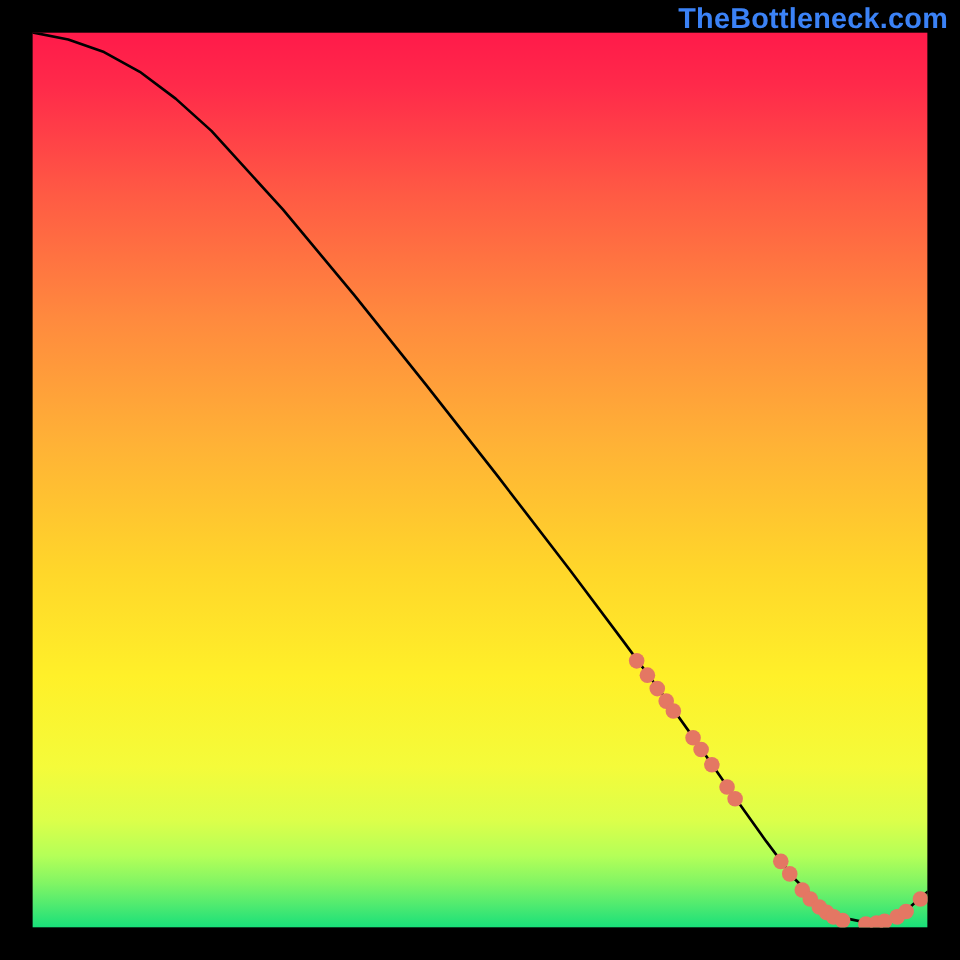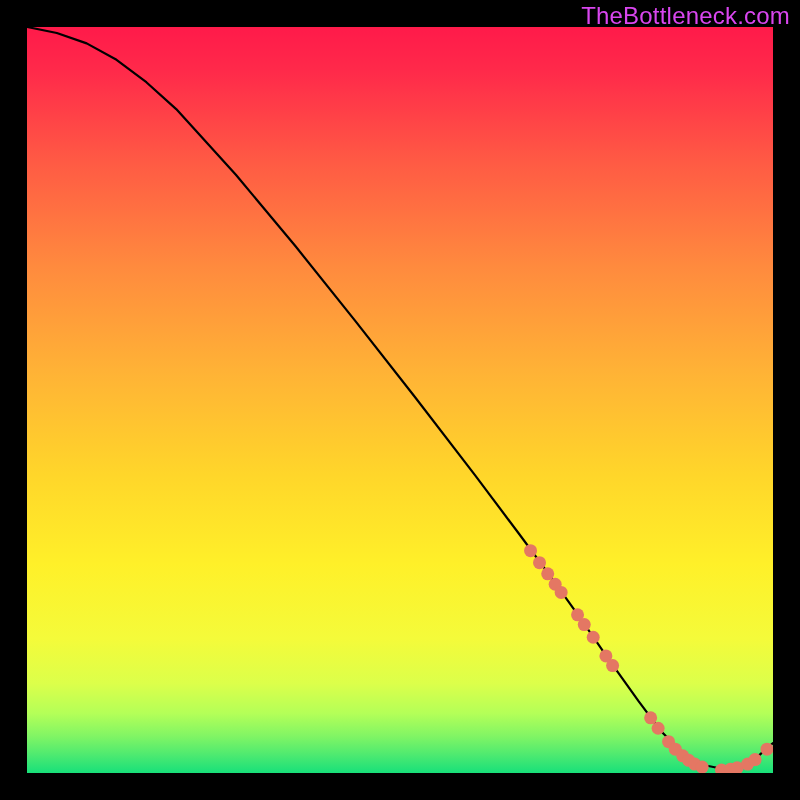--- a/index.html
+++ b/index.html
@@ -14,23 +14,23 @@
   .stage {
     position: relative;
     width: 800px;
     height: 800px;
     background: #000;
   }
   .watermark {
     position: absolute;
     top: 2px;
     right: 10px;
-    color: #d946ef;
+    color: #3b82f6;
     font-size: 24px;
-    font-weight: 400;
+    font-weight: 700;
     letter-spacing: 0.2px;
     user-select: none;
   }
   .plot {
     position: absolute;
     left: 27px;
     top: 27px;
     width: 746px;
     height: 746px;
   }

